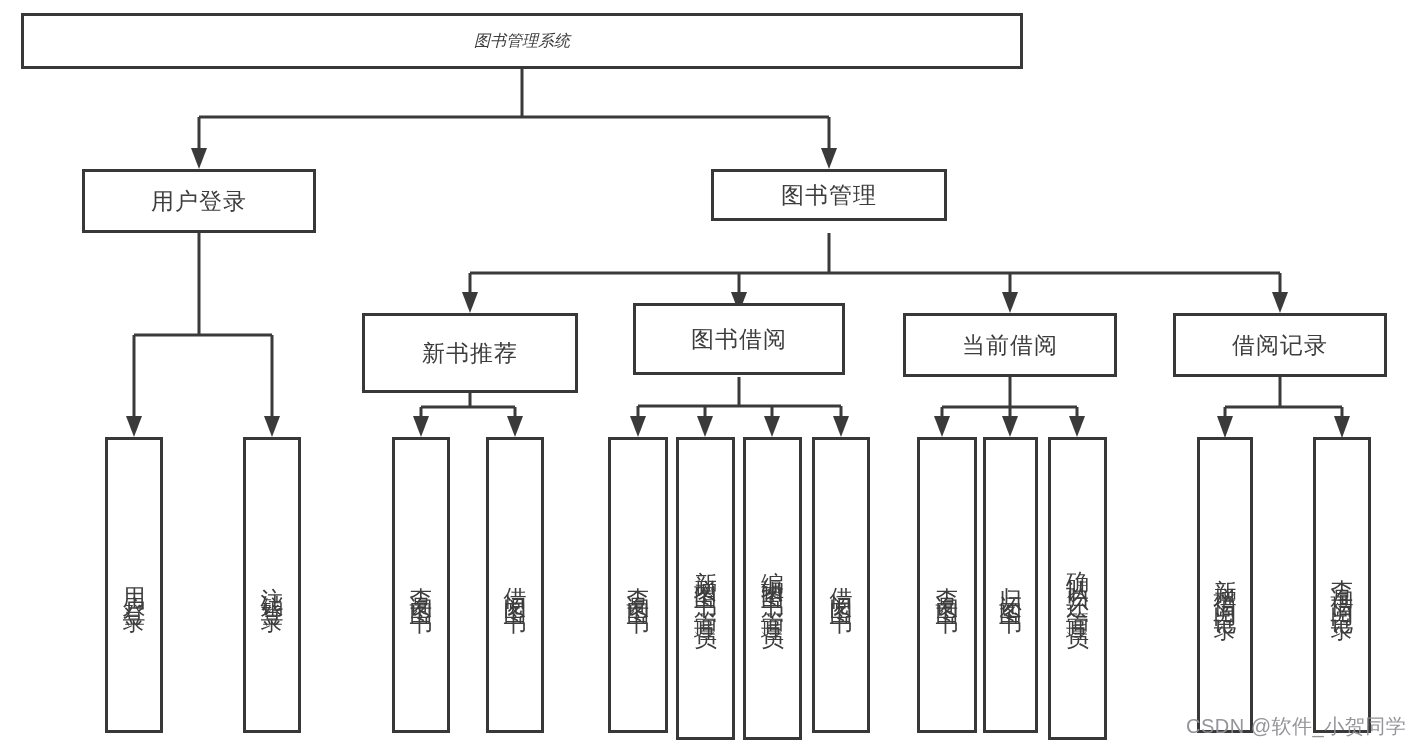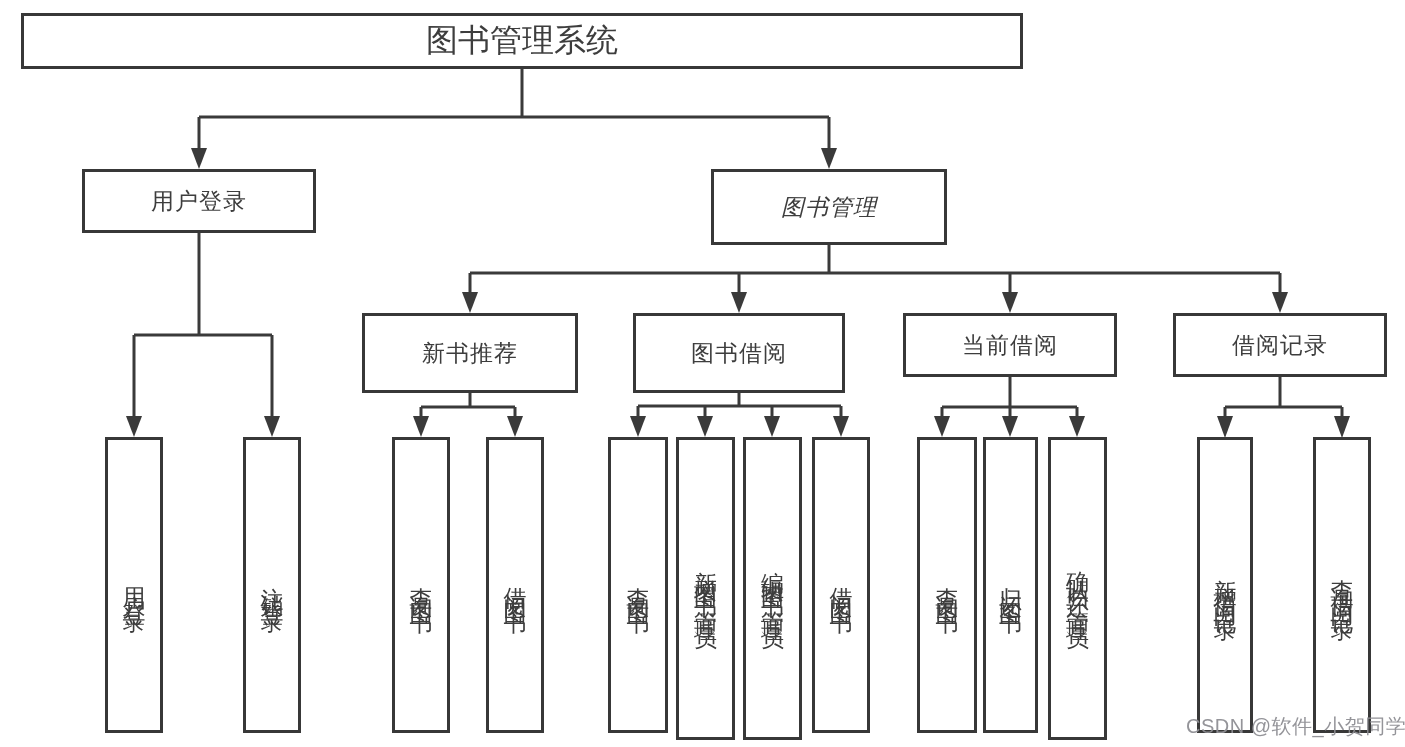--- a/index.html
+++ b/index.html
@@ -26,21 +26,21 @@
     box-sizing: border-box;
     border: 3px solid #383838;
     background: #ffffff;
     color: #3d3d3d;
     display: flex;
     align-items: center;
     justify-content: center;
     text-align: center;
   }
   .node.h { font-size: 23px; letter-spacing: 1px; }
-  .node.root { font-size: 32px; }
+  .node.root { font-size: 16px; font-style: italic; }
   .node.leaf { font-size: 23px; }
   .vtext {
     writing-mode: vertical-rl;
     text-orientation: mixed;
     letter-spacing: 8px;
     line-height: 1;
     white-space: nowrap;
   }
   .watermark {
     position: absolute;
@@ -97,28 +97,28 @@
     </g>
   </svg>
 
   <div class="node root" style="left:21px; top:13px; width:1002px; height:56px;">
     <span>图书管理系统</span>
   </div>
 
   <div class="node h" style="left:82px; top:169px; width:234px; height:64px;">
     <span>用户登录</span>
   </div>
-  <div class="node h" style="left:711px; top:169px; width:236px; height:76px;font-style:italic;">
+  <div class="node h" style="left:711px; top:169px; width:236px; height:52px;">
     <span>图书管理</span>
   </div>
 
   <div class="node h" style="left:362px; top:313px; width:216px; height:80px;">
     <span>新书推荐</span>
   </div>
-  <div class="node h" style="left:633px; top:313px; width:212px; height:80px;">
+  <div class="node h" style="left:633px; top:303px; width:212px; height:72px;">
     <span>图书借阅</span>
   </div>
   <div class="node h" style="left:903px; top:313px; width:214px; height:64px;justify-content:center;">
     <span>当前借阅</span>
   </div>
   <div class="node h" style="left:1173px; top:313px; width:214px; height:64px;">
     <span>借阅记录</span>
   </div>
 
   <div class="node leaf" style="left:105px; top:437px; width:58px; height:296px;">

